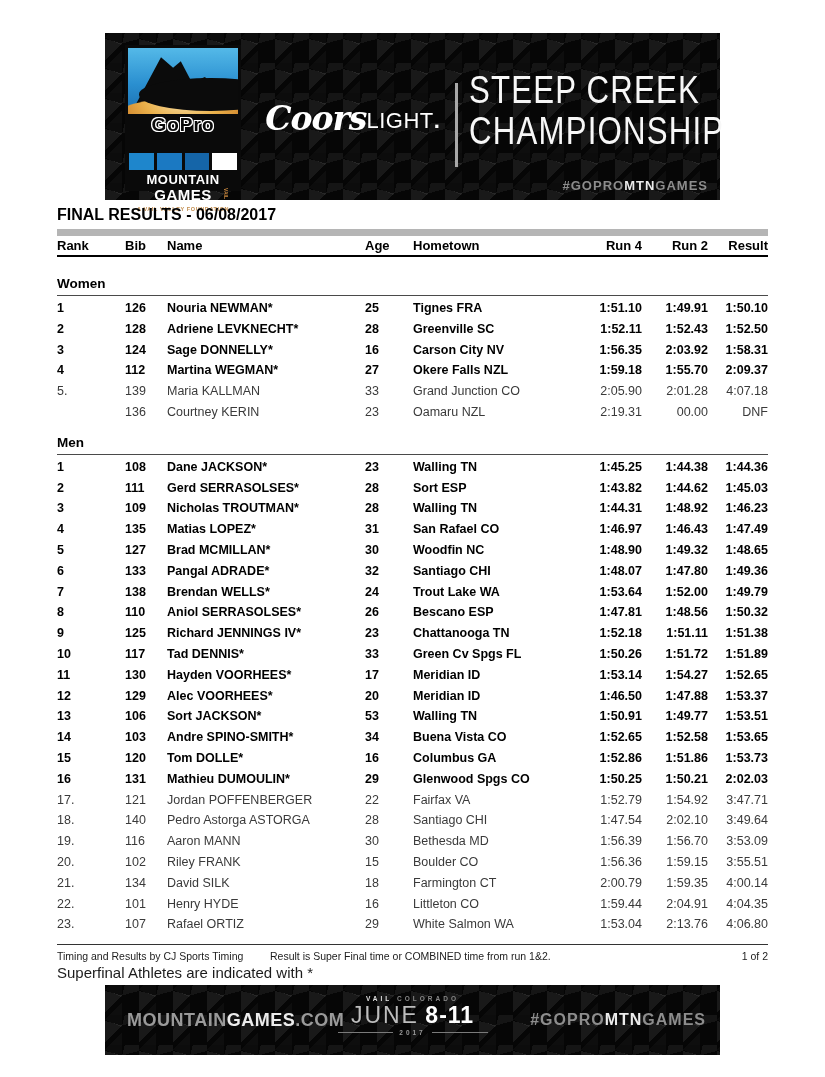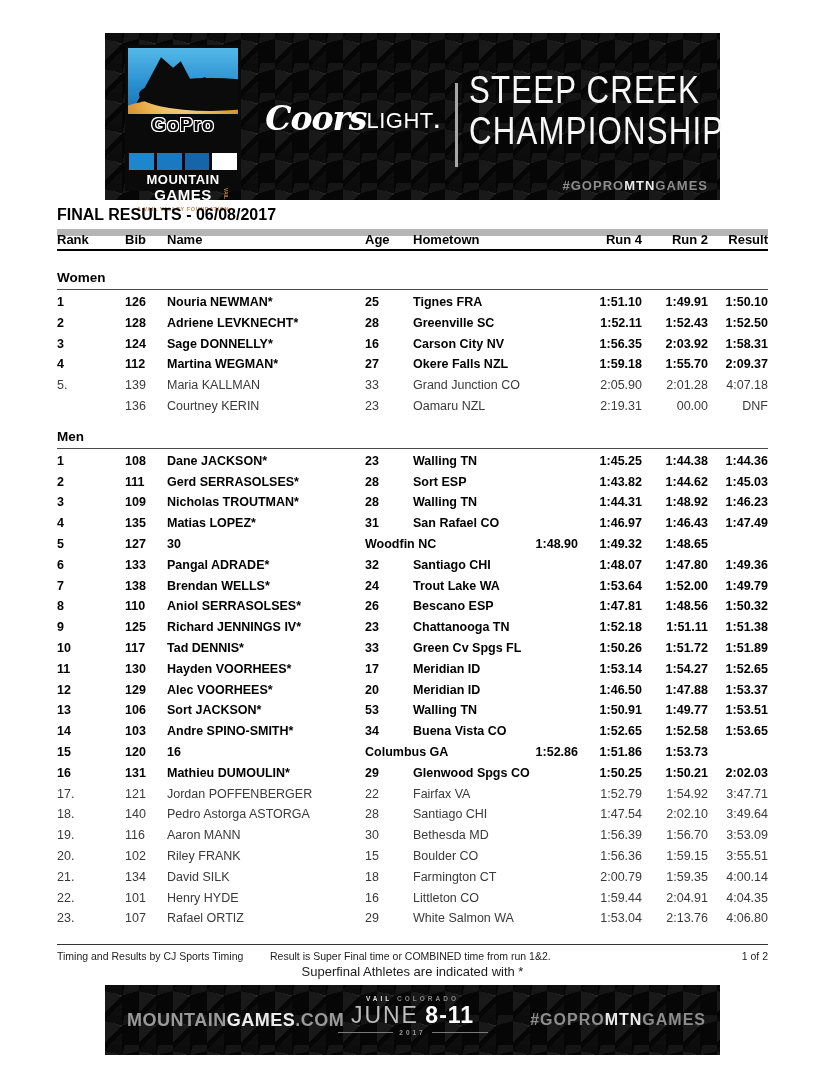--- a/index.html
+++ b/index.html
@@ -68,35 +68,35 @@
   .dl-main .month { font-weight:400; letter-spacing:2px; color:#bdbdbd; }
   .dl-main .days { font-weight:bold; color:#fff; letter-spacing:1px; }
   .dl-year { display:flex; align-items:center; gap:6px; margin-top:1px; }
   .dl-year::before, .dl-year::after { content:""; flex:1; height:1px; background:#7a7a7a; }
   .dl-year span { font-size:6.5px; letter-spacing:3px; color:#9a9a9a; font-weight:bold; }
 
   
   .doc-title { position:absolute; left:57px; top:206px; font-size:16px; font-weight:bold; color:#000; letter-spacing:0; }
   .gray-bar { position:absolute; left:57px; top:229px; width:711px; height:7px; background:#b5b5b5; }
 
-  .results { position:absolute; left:57px; top:232px; width:711px; }
+  .results { position:absolute; left:57px; top:238px; width:711px; }
   .grid8 { display:grid; grid-template-columns:68px 42px 198px 48px 165px 64px 66px 60px; }
   .col-headers { font-size:13px; font-weight:bold; color:#000; height:19px; line-height:15px; border-bottom:2px solid #000; }
   .c-run1, .c-run2, .c-result { text-align:right; }
   .section-heading { font-size:13.5px; font-weight:bold; color:#000; padding:12px 0 4px 0; border-bottom:1px solid #4a4a4a; margin-bottom:2px; }
   .section-heading.first { padding-top:19px; }
   .trow { height:20.8px; line-height:20.8px; font-size:12.5px; color:#3a3a3a; white-space:nowrap; }
   .trow.bold { font-weight:bold; color:#000; }
 
   .footer-rule { position:absolute; left:57px; top:944px; width:711px; border-top:1px solid #333; }
   .footer-line1 { position:absolute; left:57px; top:950px; width:711px; font-size:10.5px; color:#1c1c1c; }
   .f-left { position:absolute; left:0; }
   .f-mid { position:absolute; left:213px; }
   .f-right { position:absolute; right:0; }
-  .footer-line2 { position:absolute; left:57px; top:964px; width:711px; text-align:center; font-size:13px; color:#1c1c1c; }
+  .footer-line2 { position:absolute; left:57px; top:964px; width:711px; font-size:15px; color:#1c1c1c; }
 </style>
 </head>
 <body>
 
 <div class="page">
 
   <div class="banner banner-top">
 
     <div class="logo-box">
       <div class="logo-sky">
@@ -247,20 +247,21 @@
           <span class="c-name">Matias LOPEZ*</span>
           <span class="c-age">31</span>
           <span class="c-hometown">San Rafael CO</span>
           <span class="c-run1">1:46.97</span>
           <span class="c-run2">1:46.43</span>
           <span class="c-result">1:47.49</span>
         </div>
         <div class="trow grid8 bold">
           <span class="c-rank">5</span>
           <span class="c-bib">127</span>
+          <span class="c-name">Brad MCMILLAN*</span>
           <span class="c-age">30</span>
           <span class="c-hometown">Woodfin NC</span>
           <span class="c-run1">1:48.90</span>
           <span class="c-run2">1:49.32</span>
           <span class="c-result">1:48.65</span>
         </div>
         <div class="trow grid8 bold">
           <span class="c-rank">6</span>
           <span class="c-bib">133</span>
           <span class="c-name">Pangal ADRADE*</span>
@@ -346,20 +347,21 @@
           <span class="c-name">Andre SPINO-SMITH*</span>
           <span class="c-age">34</span>
           <span class="c-hometown">Buena Vista CO</span>
           <span class="c-run1">1:52.65</span>
           <span class="c-run2">1:52.58</span>
           <span class="c-result">1:53.65</span>
         </div>
         <div class="trow grid8 bold">
           <span class="c-rank">15</span>
           <span class="c-bib">120</span>
+          <span class="c-name">Tom DOLLE*</span>
           <span class="c-age">16</span>
           <span class="c-hometown">Columbus GA</span>
           <span class="c-run1">1:52.86</span>
           <span class="c-run2">1:51.86</span>
           <span class="c-result">1:53.73</span>
         </div>
         <div class="trow grid8 bold">
           <span class="c-rank">16</span>
           <span class="c-bib">131</span>
           <span class="c-name">Mathieu DUMOULIN*</span>

